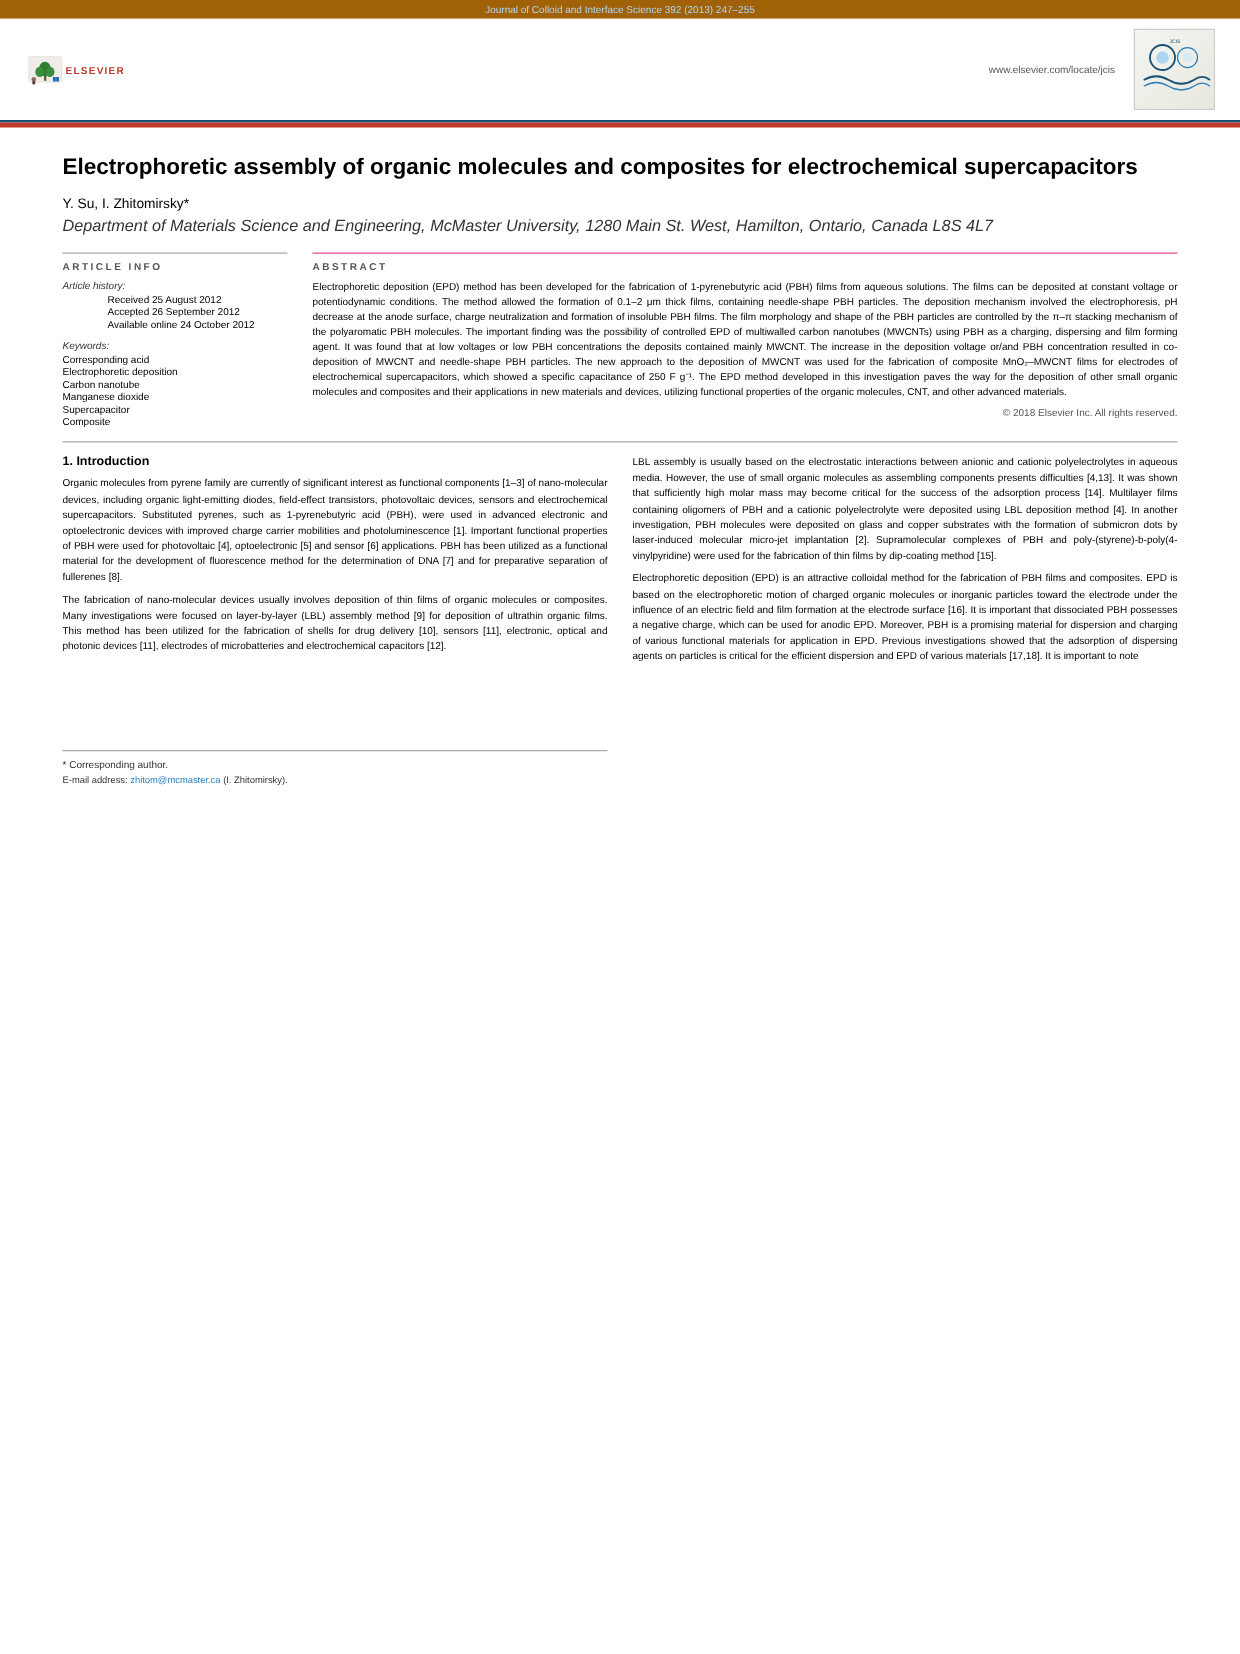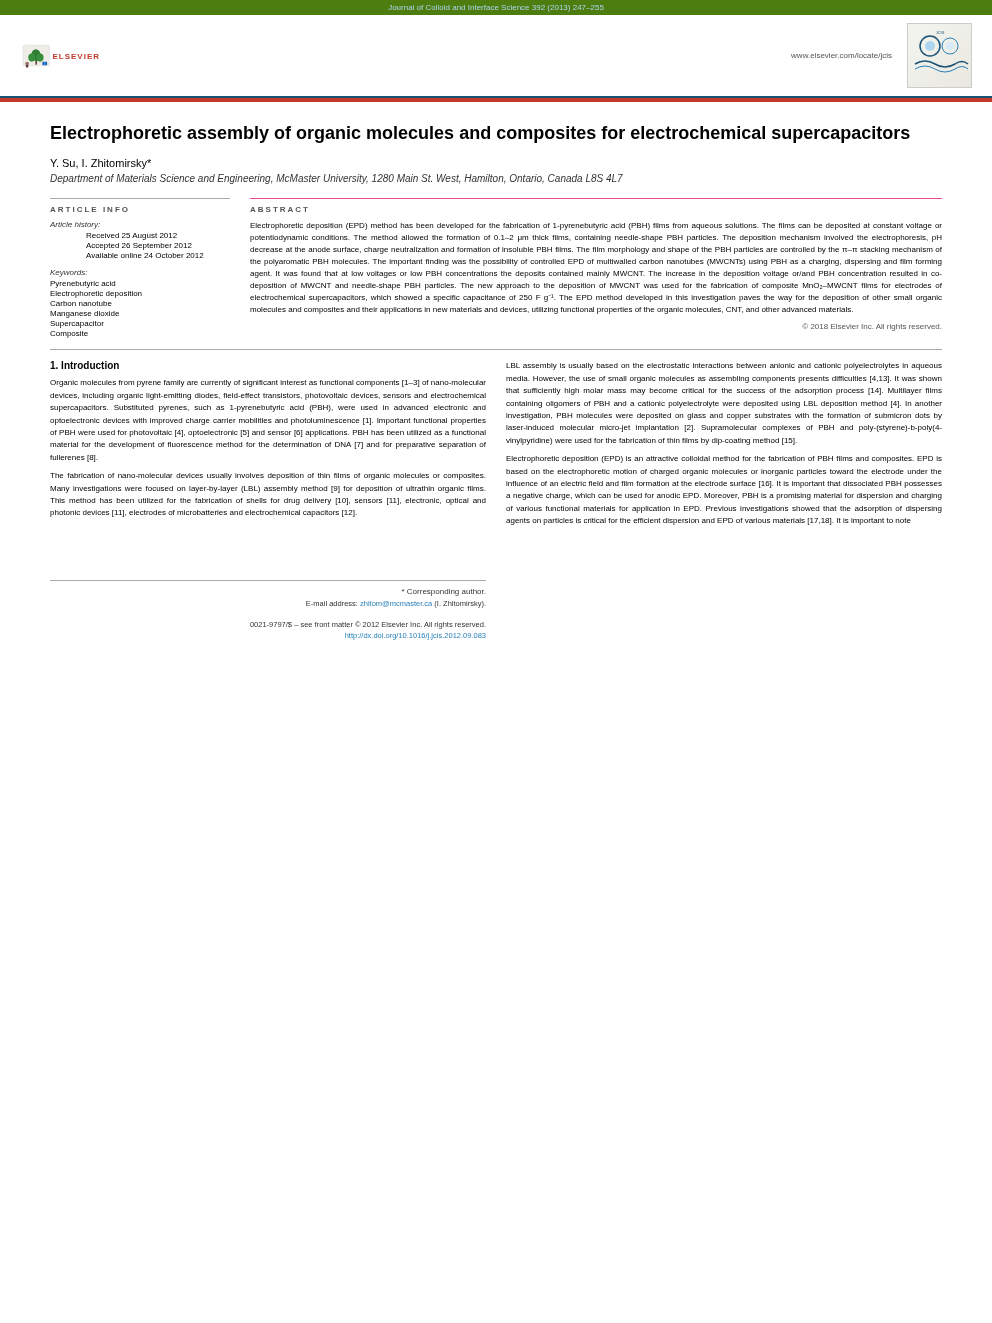--- a/index.html
+++ b/index.html
@@ -7,21 +7,21 @@
       background: #fff;
       font-family: 'Times New Roman', Times, serif;
       font-size: 9.5px;
       color: #000;
       width: 992px;
       min-height: 1323px;
     }
 
     
     .header-top-bar {
-      background: #4d7c0f;
+      background: #a16207;
       text-align: center;
       padding: 3px 0;
       color: #aed6f1;
       font-size: 8px;
       font-family: Arial, sans-serif;
     }
 
     .journal-header {
       display: flex;
       align-items: center;
@@ -109,21 +109,21 @@
     }
 
     
     .authors {
       font-size: 11px;
       margin-bottom: 4px;
       font-family: Arial, sans-serif;
     }
 
     .affiliation {
-      font-size: 10px;
+      font-size: 13px;
       font-style: italic;
       color: #333;
       margin-bottom: 14px;
       font-family: Arial, sans-serif;
     }
 
     .two-col {
       display: flex;
       gap: 20px;
       margin-bottom: 4px;
@@ -323,21 +323,21 @@
     <div class="article-info">
       <div class="info-section-title">ARTICLE INFO</div>
 
       <div class="info-label">Article history:</div>
       <div class="info-value">Received 25 August 2012</div>
       <div class="info-value">Accepted 26 September 2012</div>
       <div class="info-value">Available online 24 October 2012</div>
 
       <div class="keywords-section">
         <div class="info-label">Keywords:</div>
-        <div class="keyword-item">Pyrenebutyric acid</div>
+        <div class="keyword-item">Corresponding acid</div>
         <div class="keyword-item">Electrophoretic deposition</div>
         <div class="keyword-item">Carbon nanotube</div>
         <div class="keyword-item">Manganese dioxide</div>
         <div class="keyword-item">Supercapacitor</div>
         <div class="keyword-item">Composite</div>
       </div>
     </div>
 
     <div class="abstract-col">
       <div class="abstract-title">ABSTRACT</div>
@@ -354,37 +354,31 @@
       <div class="section-heading">1. Introduction</div>
 
       <p class="body-text">
         Organic molecules from pyrene family are currently of significant interest as functional components [1–3] of nano-molecular devices, including organic light-emitting diodes, field-effect transistors, photovoltaic devices, sensors and electrochemical supercapacitors. Substituted pyrenes, such as 1-pyrenebutyric acid (PBH), were used in advanced electronic and optoelectronic devices with improved charge carrier mobilities and photoluminescence [1]. Important functional properties of PBH were used for photovoltaic [4], optoelectronic [5] and sensor [6] applications. PBH has been utilized as a functional material for the development of fluorescence method for the determination of DNA [7] and for preparative separation of fullerenes [8].
       </p>
 
       <p class="body-text">
         The fabrication of nano-molecular devices usually involves deposition of thin films of organic molecules or composites. Many investigations were focused on layer-by-layer (LBL) assembly method [9] for deposition of ultrathin organic films. This method has been utilized for the fabrication of shells for drug delivery [10], sensors [11], electronic, optical and photonic devices [11], electrodes of microbatteries and electrochemical capacitors [12].
       </p>
 
-      <div style="margin-top: 60px; text-align: right;">
+      <div style="margin-top: 76px;">
         <div class="footnote-area">
           <div class="footnote-line corr-author">
             <span>* Corresponding author.</span>
           </div>
           <div class="footnote-line">
             <span>E-mail address:</span>
             <a>zhitom@mcmaster.ca</a>
             <span>(I. Zhitomirsky).</span>
           </div>
         </div>
-        <div class="footnote-area" style="border-top: none; padding-top: 2px;">
-          <div class="footnote-line">0021-9797/$ – see front matter © 2012 Elsevier Inc. All rights reserved.</div>
-          <div class="footnote-line">
-            <a>http://dx.doi.org/10.1016/j.jcis.2012.09.083</a>
-          </div>
-        </div>
       </div>
     </div>
 
     <div class="body-col">
       <p class="body-text">
         LBL assembly is usually based on the electrostatic interactions between anionic and cationic polyelectrolytes in aqueous media. However, the use of small organic molecules as assembling components presents difficulties [4,13]. It was shown that sufficiently high molar mass may become critical for the success of the adsorption process [14]. Multilayer films containing oligomers of PBH and a cationic polyelectrolyte were deposited using LBL deposition method [4]. In another investigation, PBH molecules were deposited on glass and copper substrates with the formation of submicron dots by laser-induced molecular micro-jet implantation [2]. Supramolecular complexes of PBH and poly-(styrene)-b-poly(4-vinylpyridine) were used for the fabrication of thin films by dip-coating method [15].
       </p>
 
       <p class="body-text">
         Electrophoretic deposition (EPD) is an attractive colloidal method for the fabrication of PBH films and composites. EPD is based on the electrophoretic motion of charged organic molecules or inorganic particles toward the electrode under the influence of an electric field and film formation at the electrode surface [16]. It is important that dissociated PBH possesses a negative charge, which can be used for anodic EPD. Moreover, PBH is a promising material for dispersion and charging of various functional materials for application in EPD. Previous investigations showed that the adsorption of dispersing agents on particles is critical for the efficient dispersion and EPD of various materials [17,18]. It is important to note

